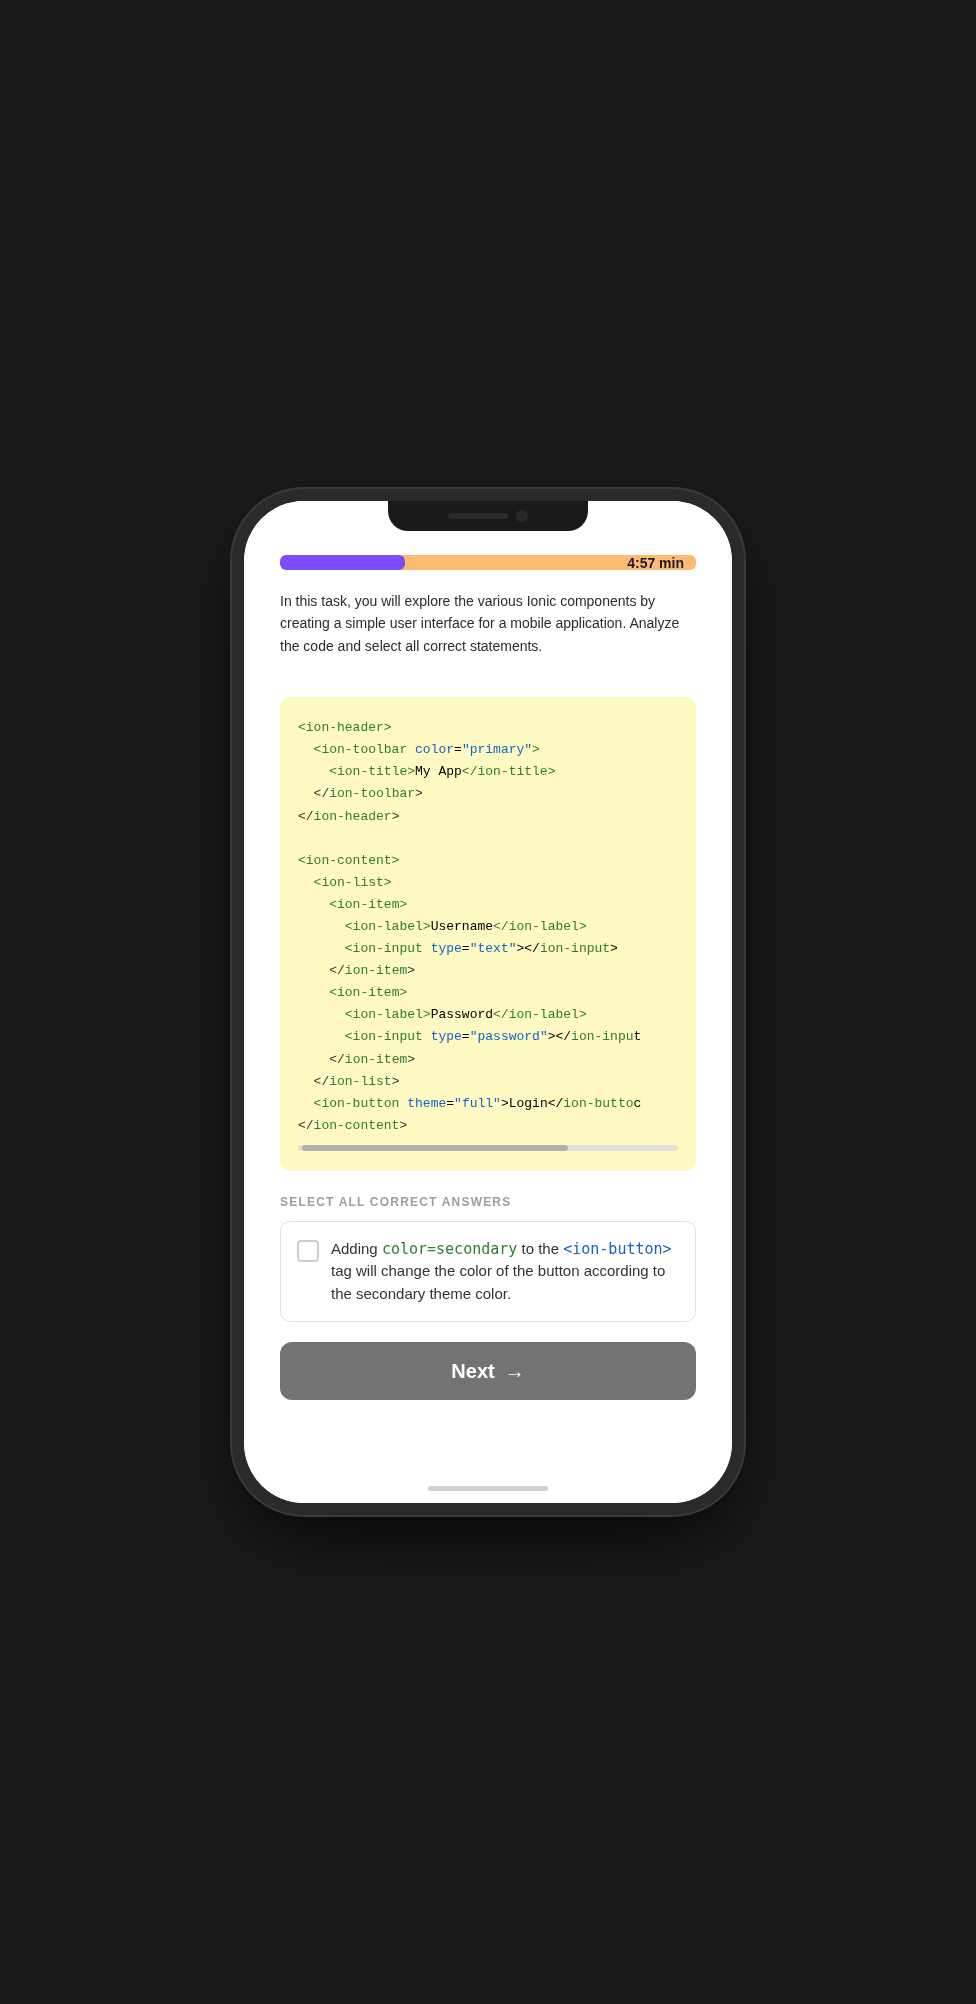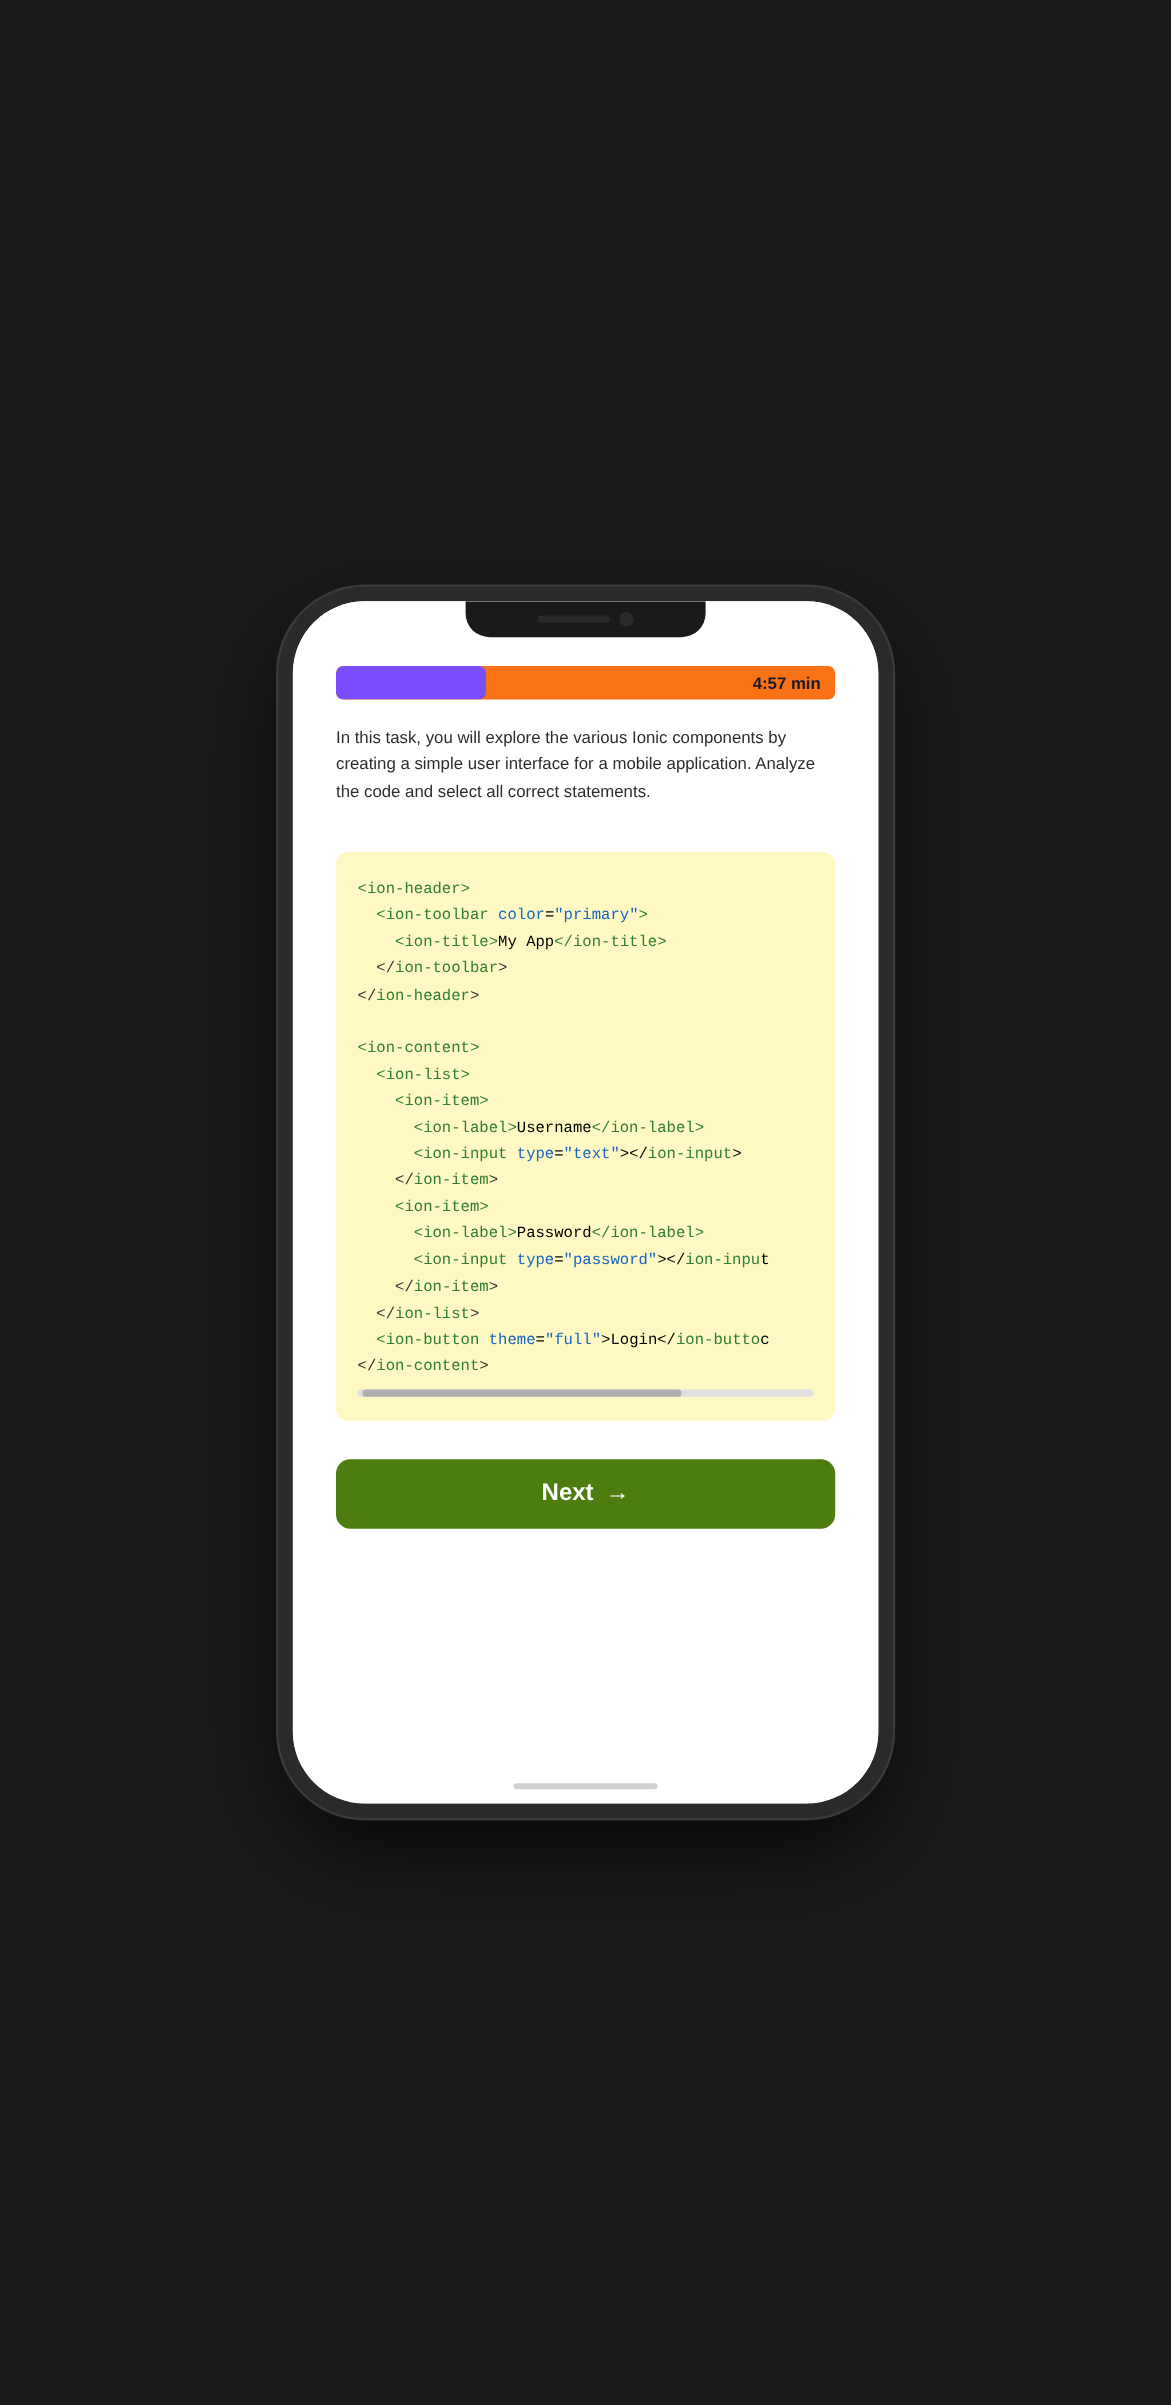--- a/index.html
+++ b/index.html
@@ -80,22 +80,22 @@
 
     
     .progress-section {
       margin-top: 10px;
       margin-bottom: 20px;
       flex-shrink: 0;
     }
 
     .progress-bar-container {
       width: 100%;
-      height: 28px;
-      background: #f97316;
+      height: 15px;
+      background: #fdba74;
       border-radius: 6px;
       overflow: hidden;
       position: relative;
       display: flex;
       align-items: center;
     }
 
     .progress-bar-fill {
       height: 100%;
       background: #7c4dff;
@@ -199,21 +199,21 @@
     .answer-text {
       font-size: 15px;
       line-height: 1.5;
       color: #333;
     }
 
     
     .next-button {
       width: 100%;
       height: 58px;
-      background: #4d7c0f;
+      background: #737373;
       border: none;
       border-radius: 12px;
       display: flex;
       align-items: center;
       justify-content: center;
       gap: 10px;
       cursor: pointer;
       margin-top: 8px;
       margin-bottom: 20px;
       flex-shrink: 0;
@@ -286,20 +286,30 @@
       <span class="c-tag">&lt;ion-input</span> <span class="c-attr">type</span>=<span class="c-str">"password"</span>&gt;&lt;/<span class="c-tag">ion-inpu</span>t
     <span class="c-text">&lt;/</span><span class="c-tag">ion-item</span><span class="c-text">&gt;</span>
   <span class="c-text">&lt;/</span><span class="c-tag">ion-list</span><span class="c-text">&gt;</span>
   <span class="c-tag">&lt;ion-button</span> <span class="c-attr">theme</span>=<span class="c-str">"full"</span>&gt;Login&lt;/<span class="c-tag">ion-butto</span>c
 <span class="c-text">&lt;/</span><span class="c-tag">ion-content</span><span class="c-text">&gt;</span></pre>
         <div class="code-scrollbar">
           <div class="code-scrollbar-thumb"></div>
         </div>
       </div>
 
+      <div class="select-section">
+        <div class="select-label">SELECT ALL CORRECT ANSWERS</div>
+
+        <div class="answer-card">
+          <div class="checkbox"></div>
+          <div class="answer-text">
+            Adding <span style="color: #2e7d32; font-family: monospace;">color=secondary</span> to the <span style="color: #1565c0; font-family: monospace;">&lt;ion-button&gt;</span> tag will change the color of the button according to the secondary theme color.
+          </div>
+        </div>
+      </div>
 
       <button class="next-button">
         <span class="next-button-label">Next</span>
         <span class="next-arrow">→</span>
       </button>
 
     </div>
 
     <div class="home-indicator">
       <div class="home-bar"></div>

